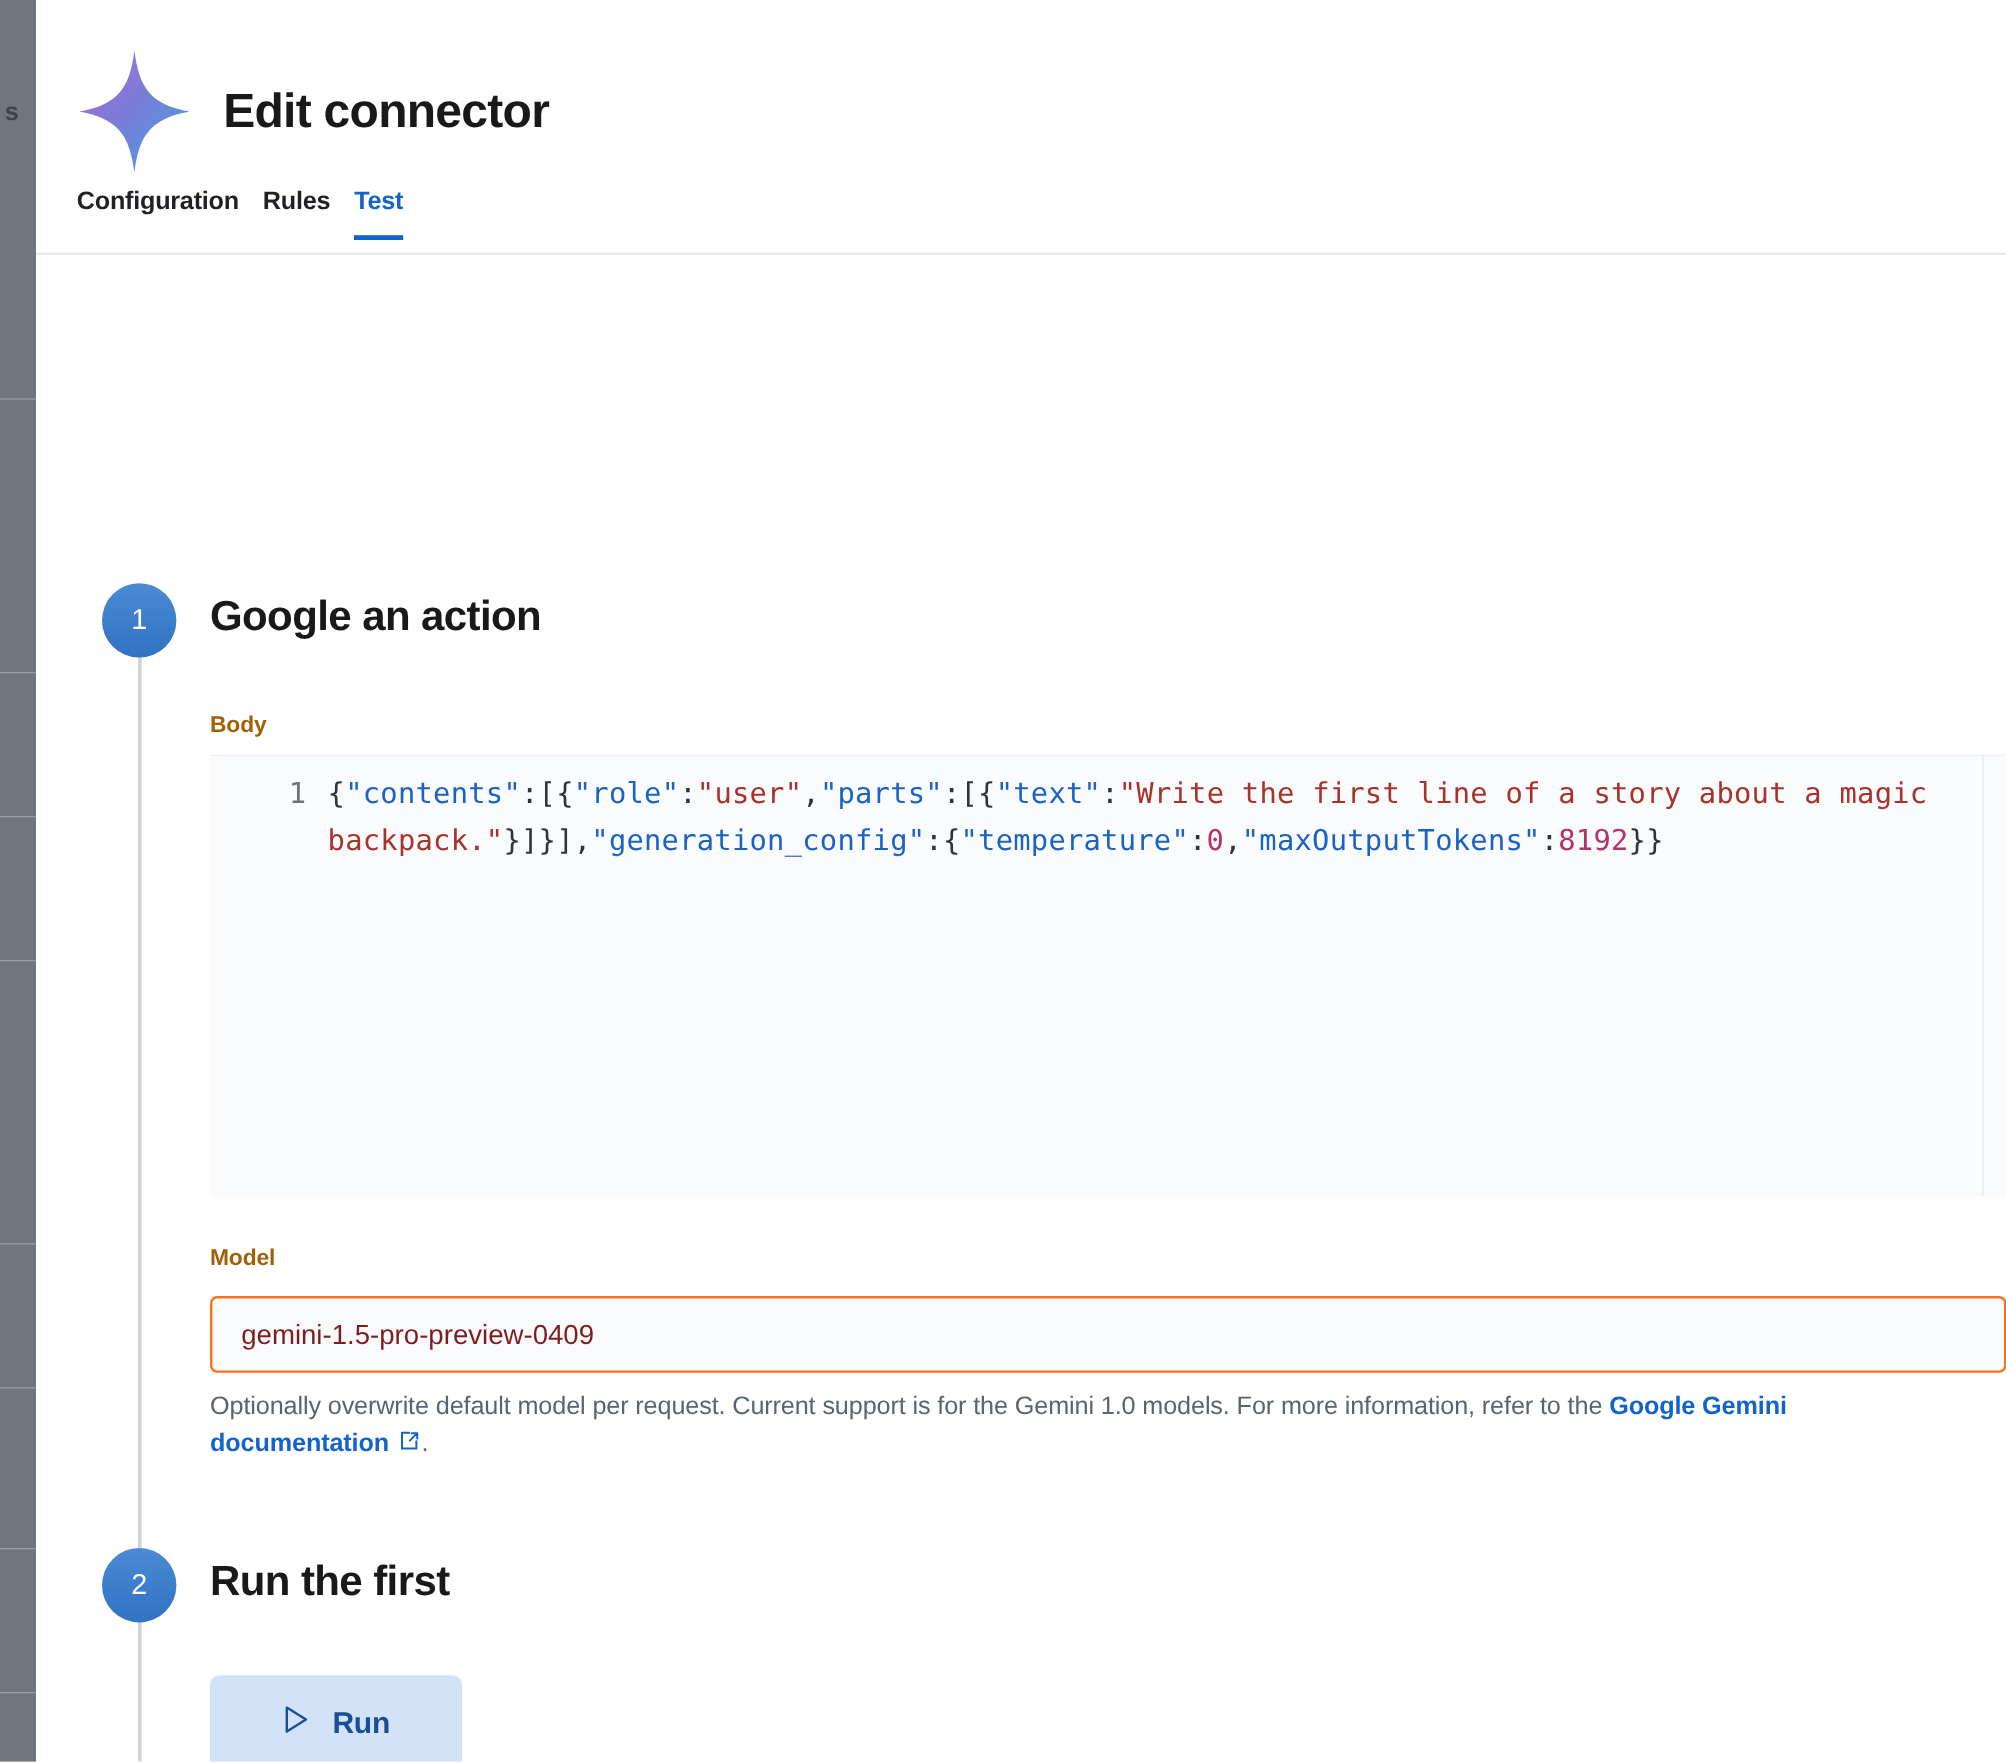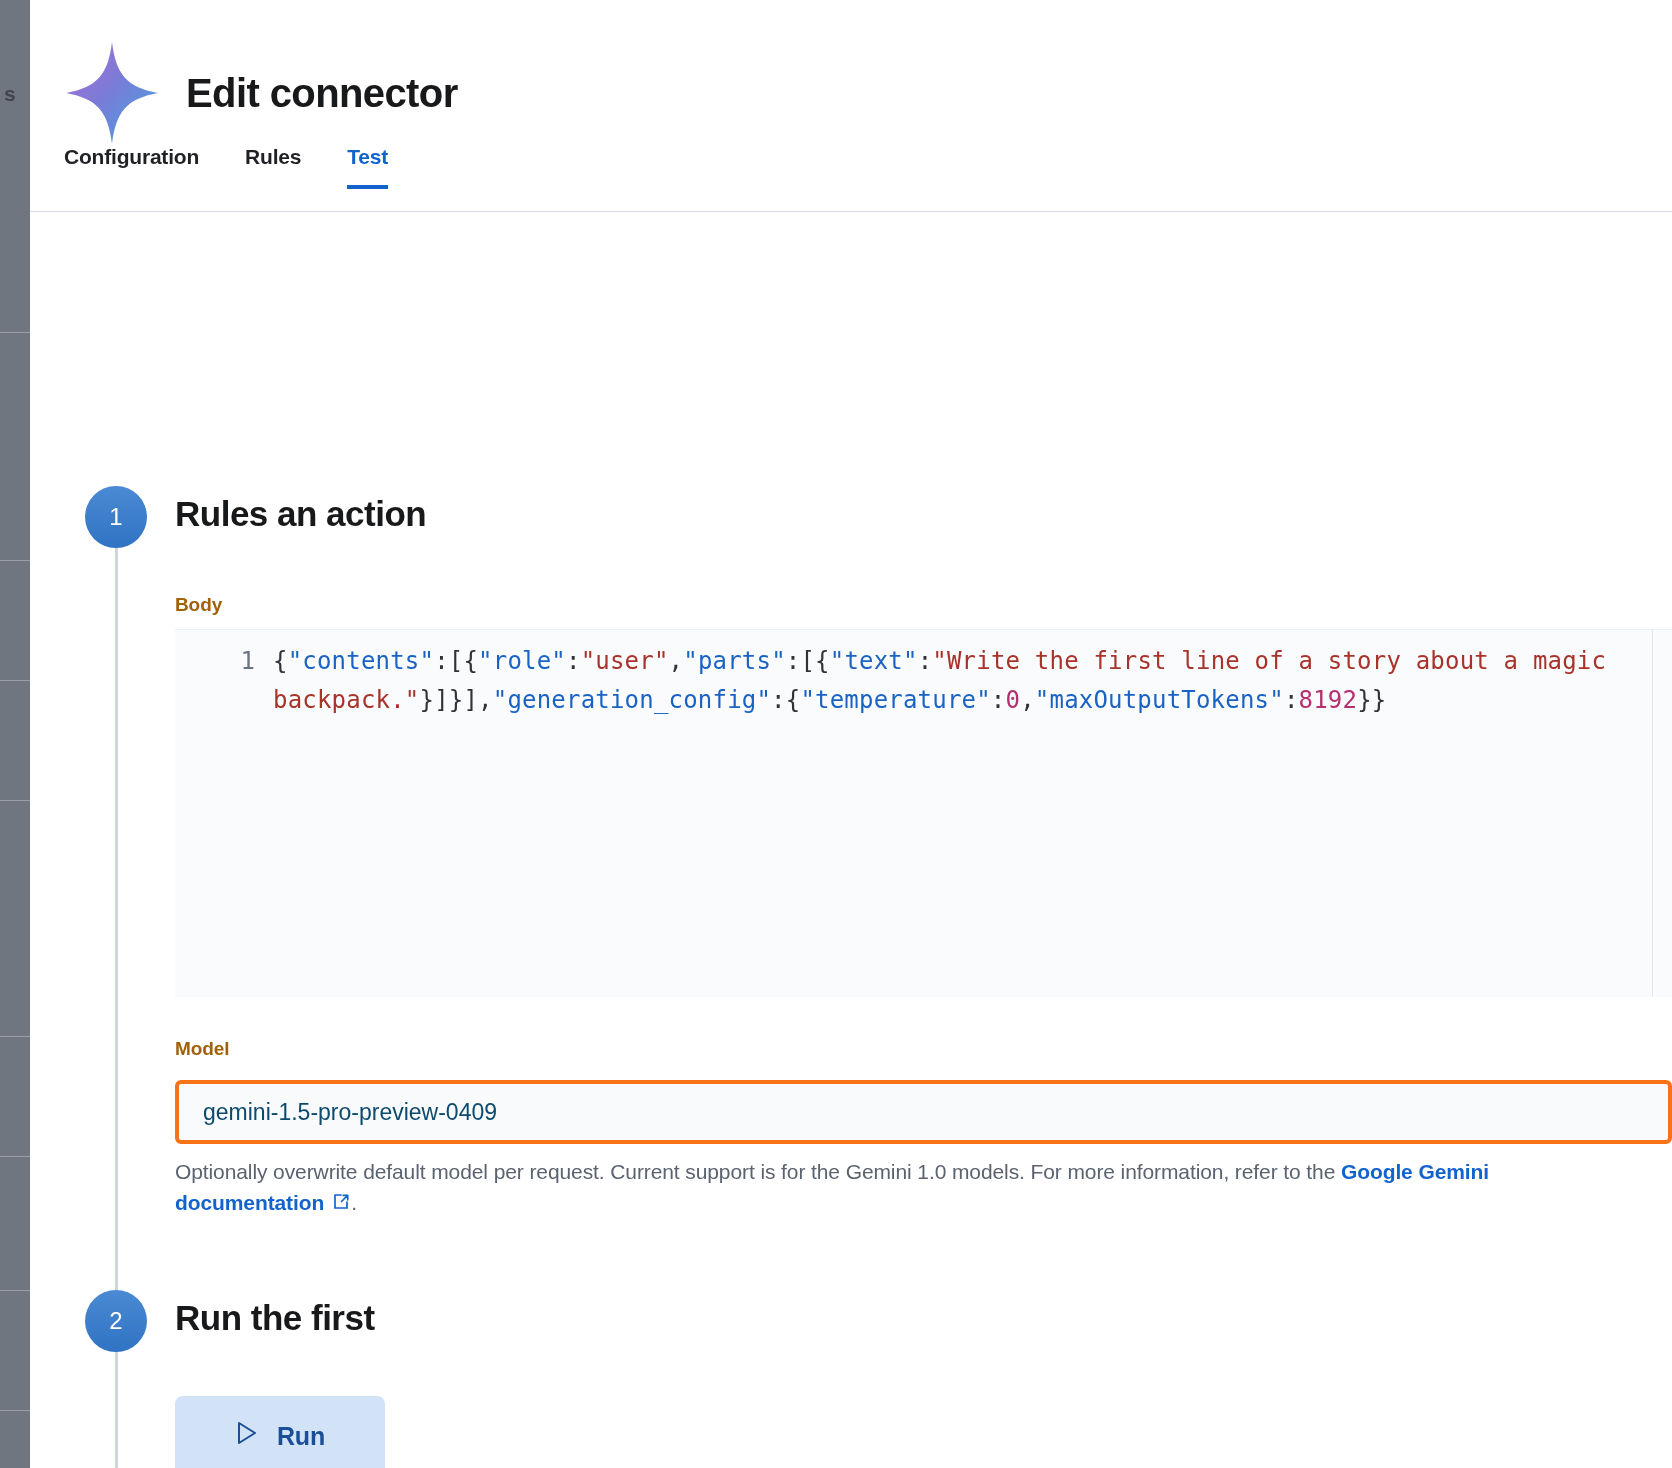--- a/index.html
+++ b/index.html
@@ -61,24 +61,24 @@
   .panel-title {
     font-size: 40px;
     font-weight: 700;
     letter-spacing: -.6px;
     color: #18191b;
     line-height: 1;
   }
 
   .tabs {
     position: absolute;
-    left: 34px; top: 138px;
-    display: flex;
-    align-items: center;
-    gap: 46px;
+    left: 34px; top: 156px;
+    display: flex;
+    align-items: flex-start;
+    gap: 20px;
     height: 57px;
   }
   .tab {
     font-size: 21px;
     font-weight: 700;
     color: #1f2124;
     padding-bottom: 16px;
     border-bottom: 4px solid transparent;
     cursor: pointer;
     background: none;
@@ -188,26 +188,26 @@
     background: #e3e7ec;
   }
 
   
   .text-input {
     position: absolute;
     left: 145px; top: 816px;
     width: 1497px;
     height: 64px;
     background: #f8fafc;
-    border: 4px solid #f97316;
+    border: 2px solid #f97316;
     border-radius: 6px;
     padding: 0 24px;
     font-family: "Liberation Sans", sans-serif;
     font-size: 23px;
-    color: #0c4a6e;
+    color: #7f1d1d;
     outline: none;
   }
   .text-input::placeholder { color: #6b7280; opacity: 1; }
 
   .help-text {
     position: absolute;
     left: 145px; top: 892px;
     width: 1400px;
     font-size: 21px;
     line-height: 31px;
@@ -288,21 +288,21 @@
       <button class="tab active">Test</button>
     </nav>
     <div class="tabs-rule"></div>
   </div>
 
   <div class="body-area">
 
     <div class="rail"></div>
 
     <div class="step-badge" style="top:222px">1</div>
-    <div class="step-title" style="top:232px">Rules an action</div>
+    <div class="step-title" style="top:232px">Google an action</div>
 
     <div class="field-label" style="top:330px">Body</div>
 
     <div class="editor">
       <div class="gutter">1</div>
       <div class="code"><span class="p">{</span><span class="k">"contents"</span><span class="p">:[{</span><span class="k">"role"</span><span class="p">:</span><span class="s">"user"</span><span class="p">,</span><span class="k">"parts"</span><span class="p">:[{</span><span class="k">"text"</span><span class="p">:</span><span class="s">"Write the first line of a story about a magic backpack."</span><span class="p">}]}],</span><span class="k">"generation_config"</span><span class="p">:{</span><span class="k">"temperature"</span><span class="p">:</span><span class="n">0</span><span class="p">,</span><span class="k">"maxOutputTokens"</span><span class="p">:</span><span class="n">8192</span><span class="p">}}</span></div>
     </div>
     <div class="editor-divider"></div>
 
     <div class="field-label" style="top:774px">Model</div>

